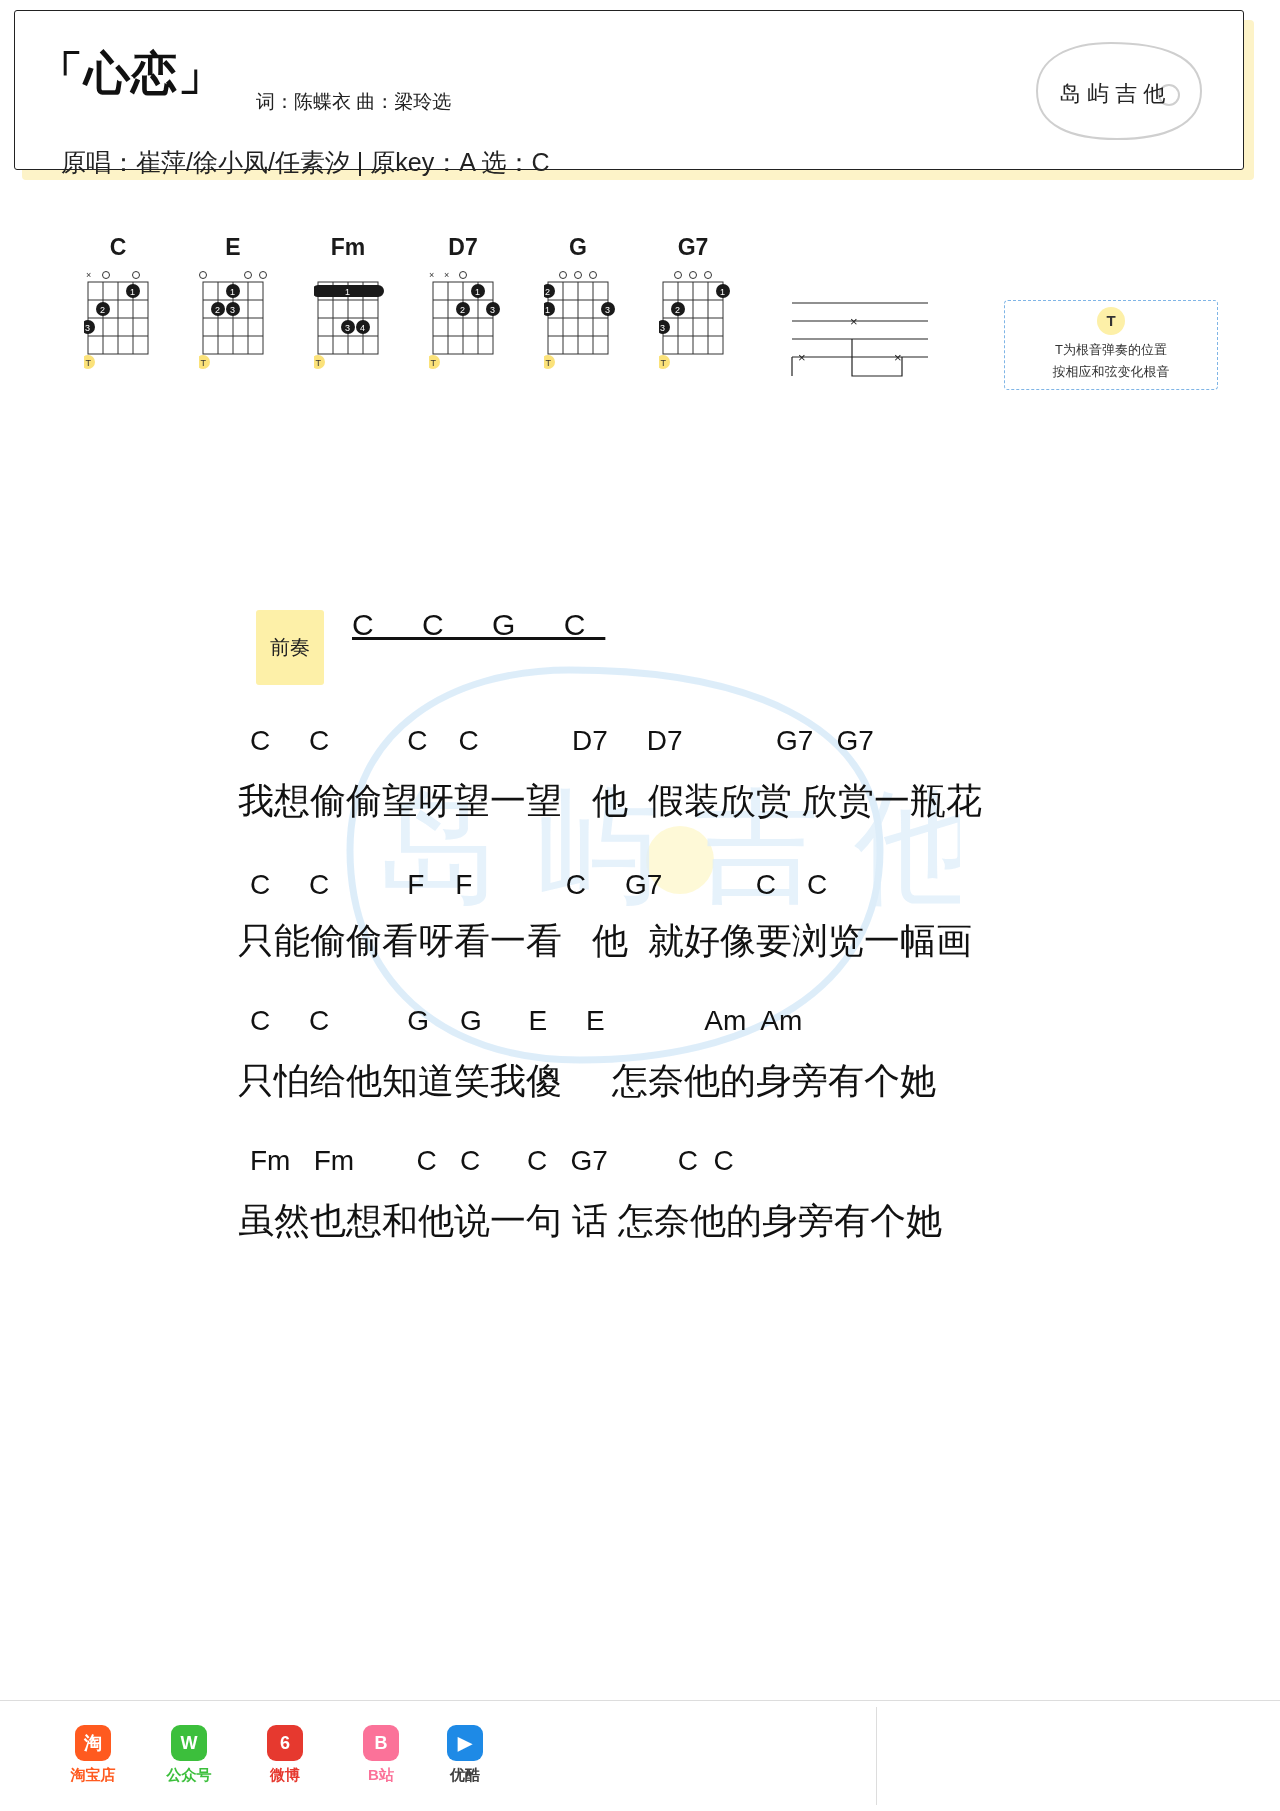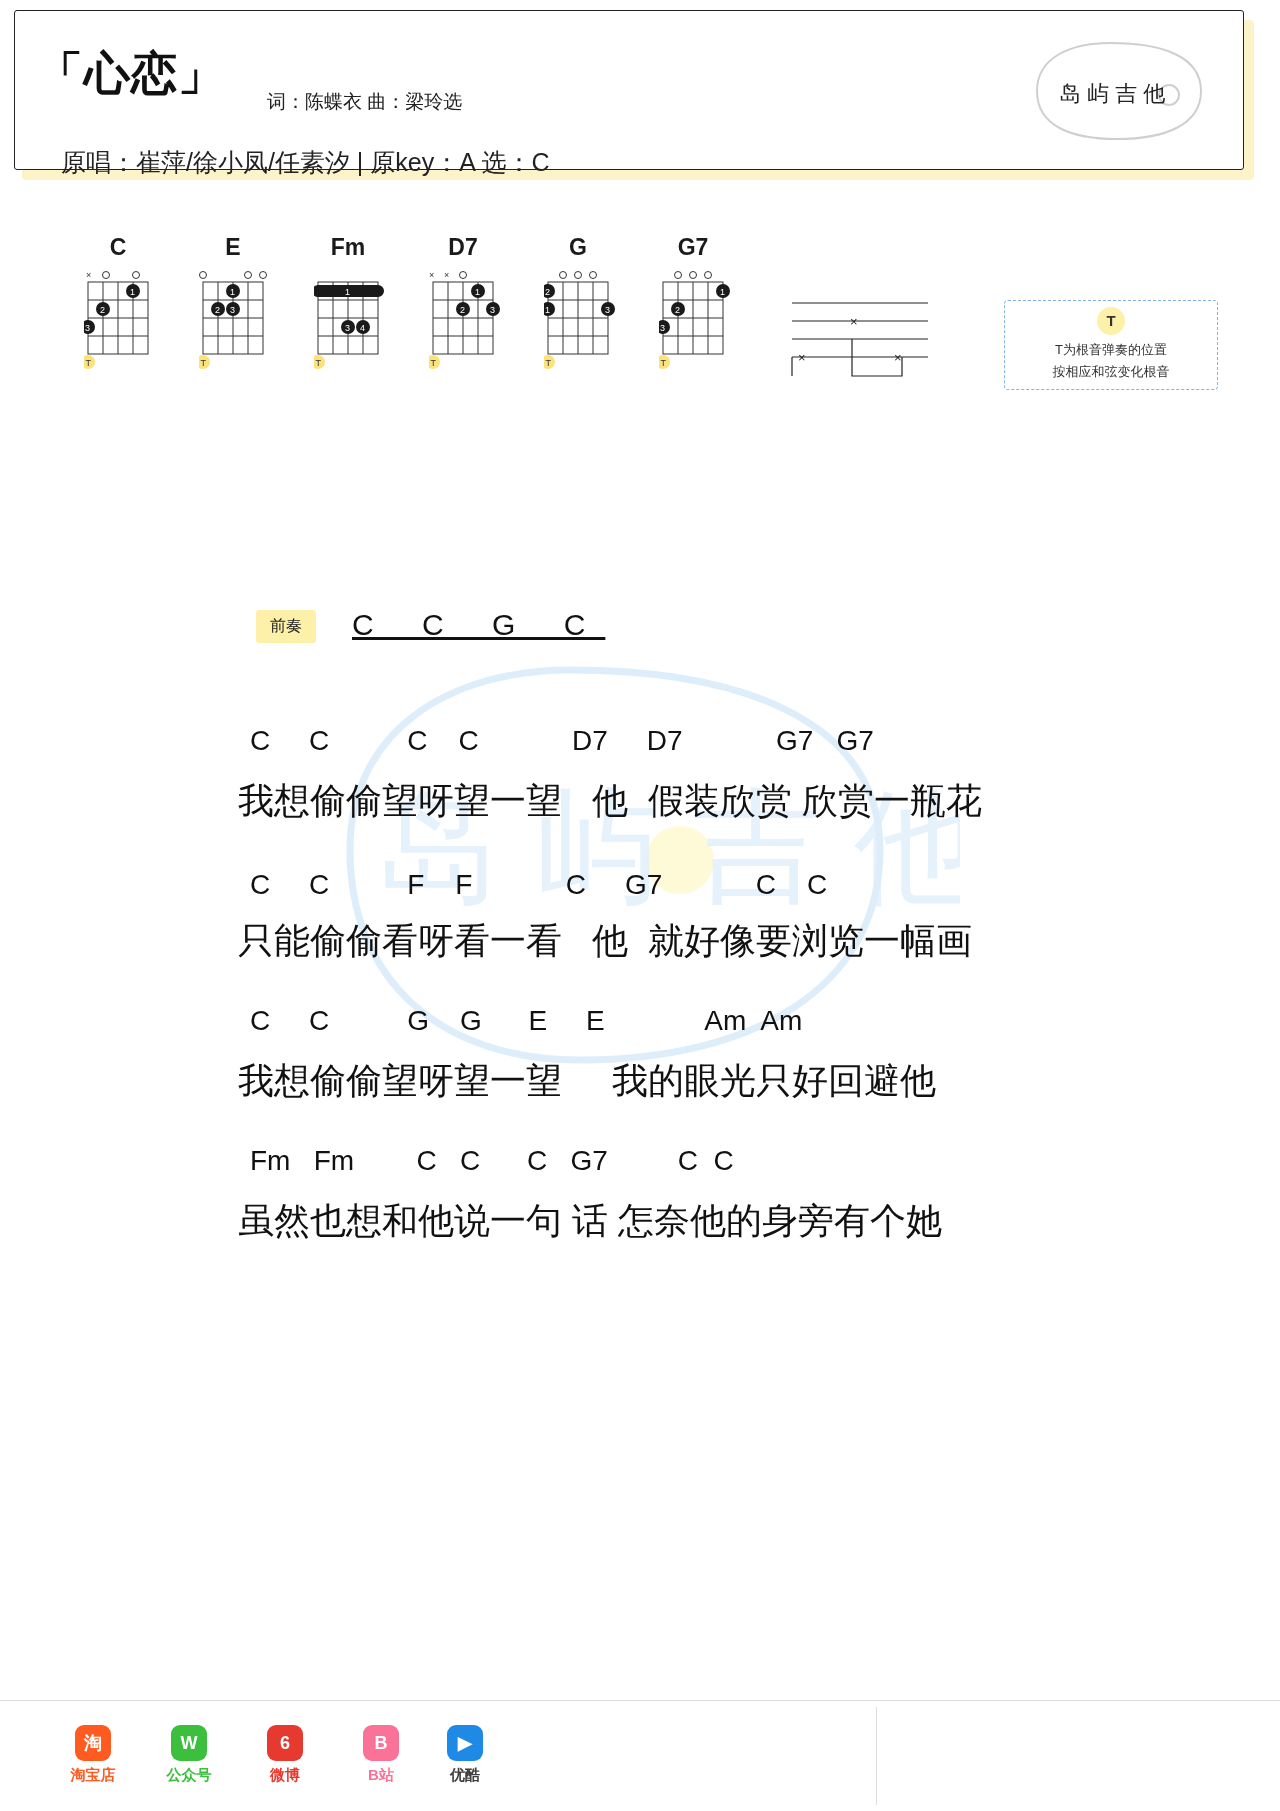--- a/index.html
+++ b/index.html
@@ -47,21 +47,21 @@
     position: absolute;
     left: 22px;
     top: 32px;
     font-size: 46px;
     font-weight: bold;
     letter-spacing: 1px;
     color: #111;
   }
   .title-credits {
     position: absolute;
-    left: 252px;
+    left: 241px;
     top: 78px;
     font-size: 19px;
     color: #222;
   }
   .title-sub {
     position: absolute;
     left: 46px;
     top: 135px;
     font-size: 25px;
     color: #222;
@@ -163,22 +163,22 @@
     position: absolute;
     left: 0;
     top: 600px;
     width: 1280px;
   }
   .section-tag {
     position: absolute;
     left: 256px;
     top: 10px;
     background: #fdf0a8;
-    padding: 6px 14px;
-    font-size: 16px;
+    padding: 24px 14px;
+    font-size: 20px;
     border-radius: 3px;
     color: #222;
   }
   .intro-chords {
     position: absolute;
     left: 352px;
     top: 8px;
     font-size: 30px;
     letter-spacing: 20px;
     color: #111;
@@ -491,21 +491,21 @@
     <div class="lyricline" style="top:52px">我想偷偷望呀望一望   他  假装欣赏 欣赏一瓶花</div>
   </div>
 
   <div class="line" style="top:265px">
     <div class="chordline" style="top:4px">C     C          F    F            C     G7            C    C</div>
     <div class="lyricline" style="top:52px">只能偷偷看呀看一看   他  就好像要浏览一幅画</div>
   </div>
 
   <div class="line" style="top:405px">
     <div class="chordline" style="top:0">C     C          G    G      E     E             Am  Am</div>
-    <div class="lyricline" style="top:52px">我想偷偷望呀望一望     我的眼光只好回避他</div>
+    <div class="lyricline" style="top:52px">只怕给他知道笑我傻     怎奈他的身旁有个她</div>
   </div>
 
   <div class="line" style="top:545px">
     <div class="chordline" style="top:0">Fm   Fm        C   C      C   G7         C  C</div>
     <div class="lyricline" style="top:52px">虽然也想和他说一句 话 怎奈他的身旁有个她</div>
   </div>
 </div>
 
 <div class="footer">
 

